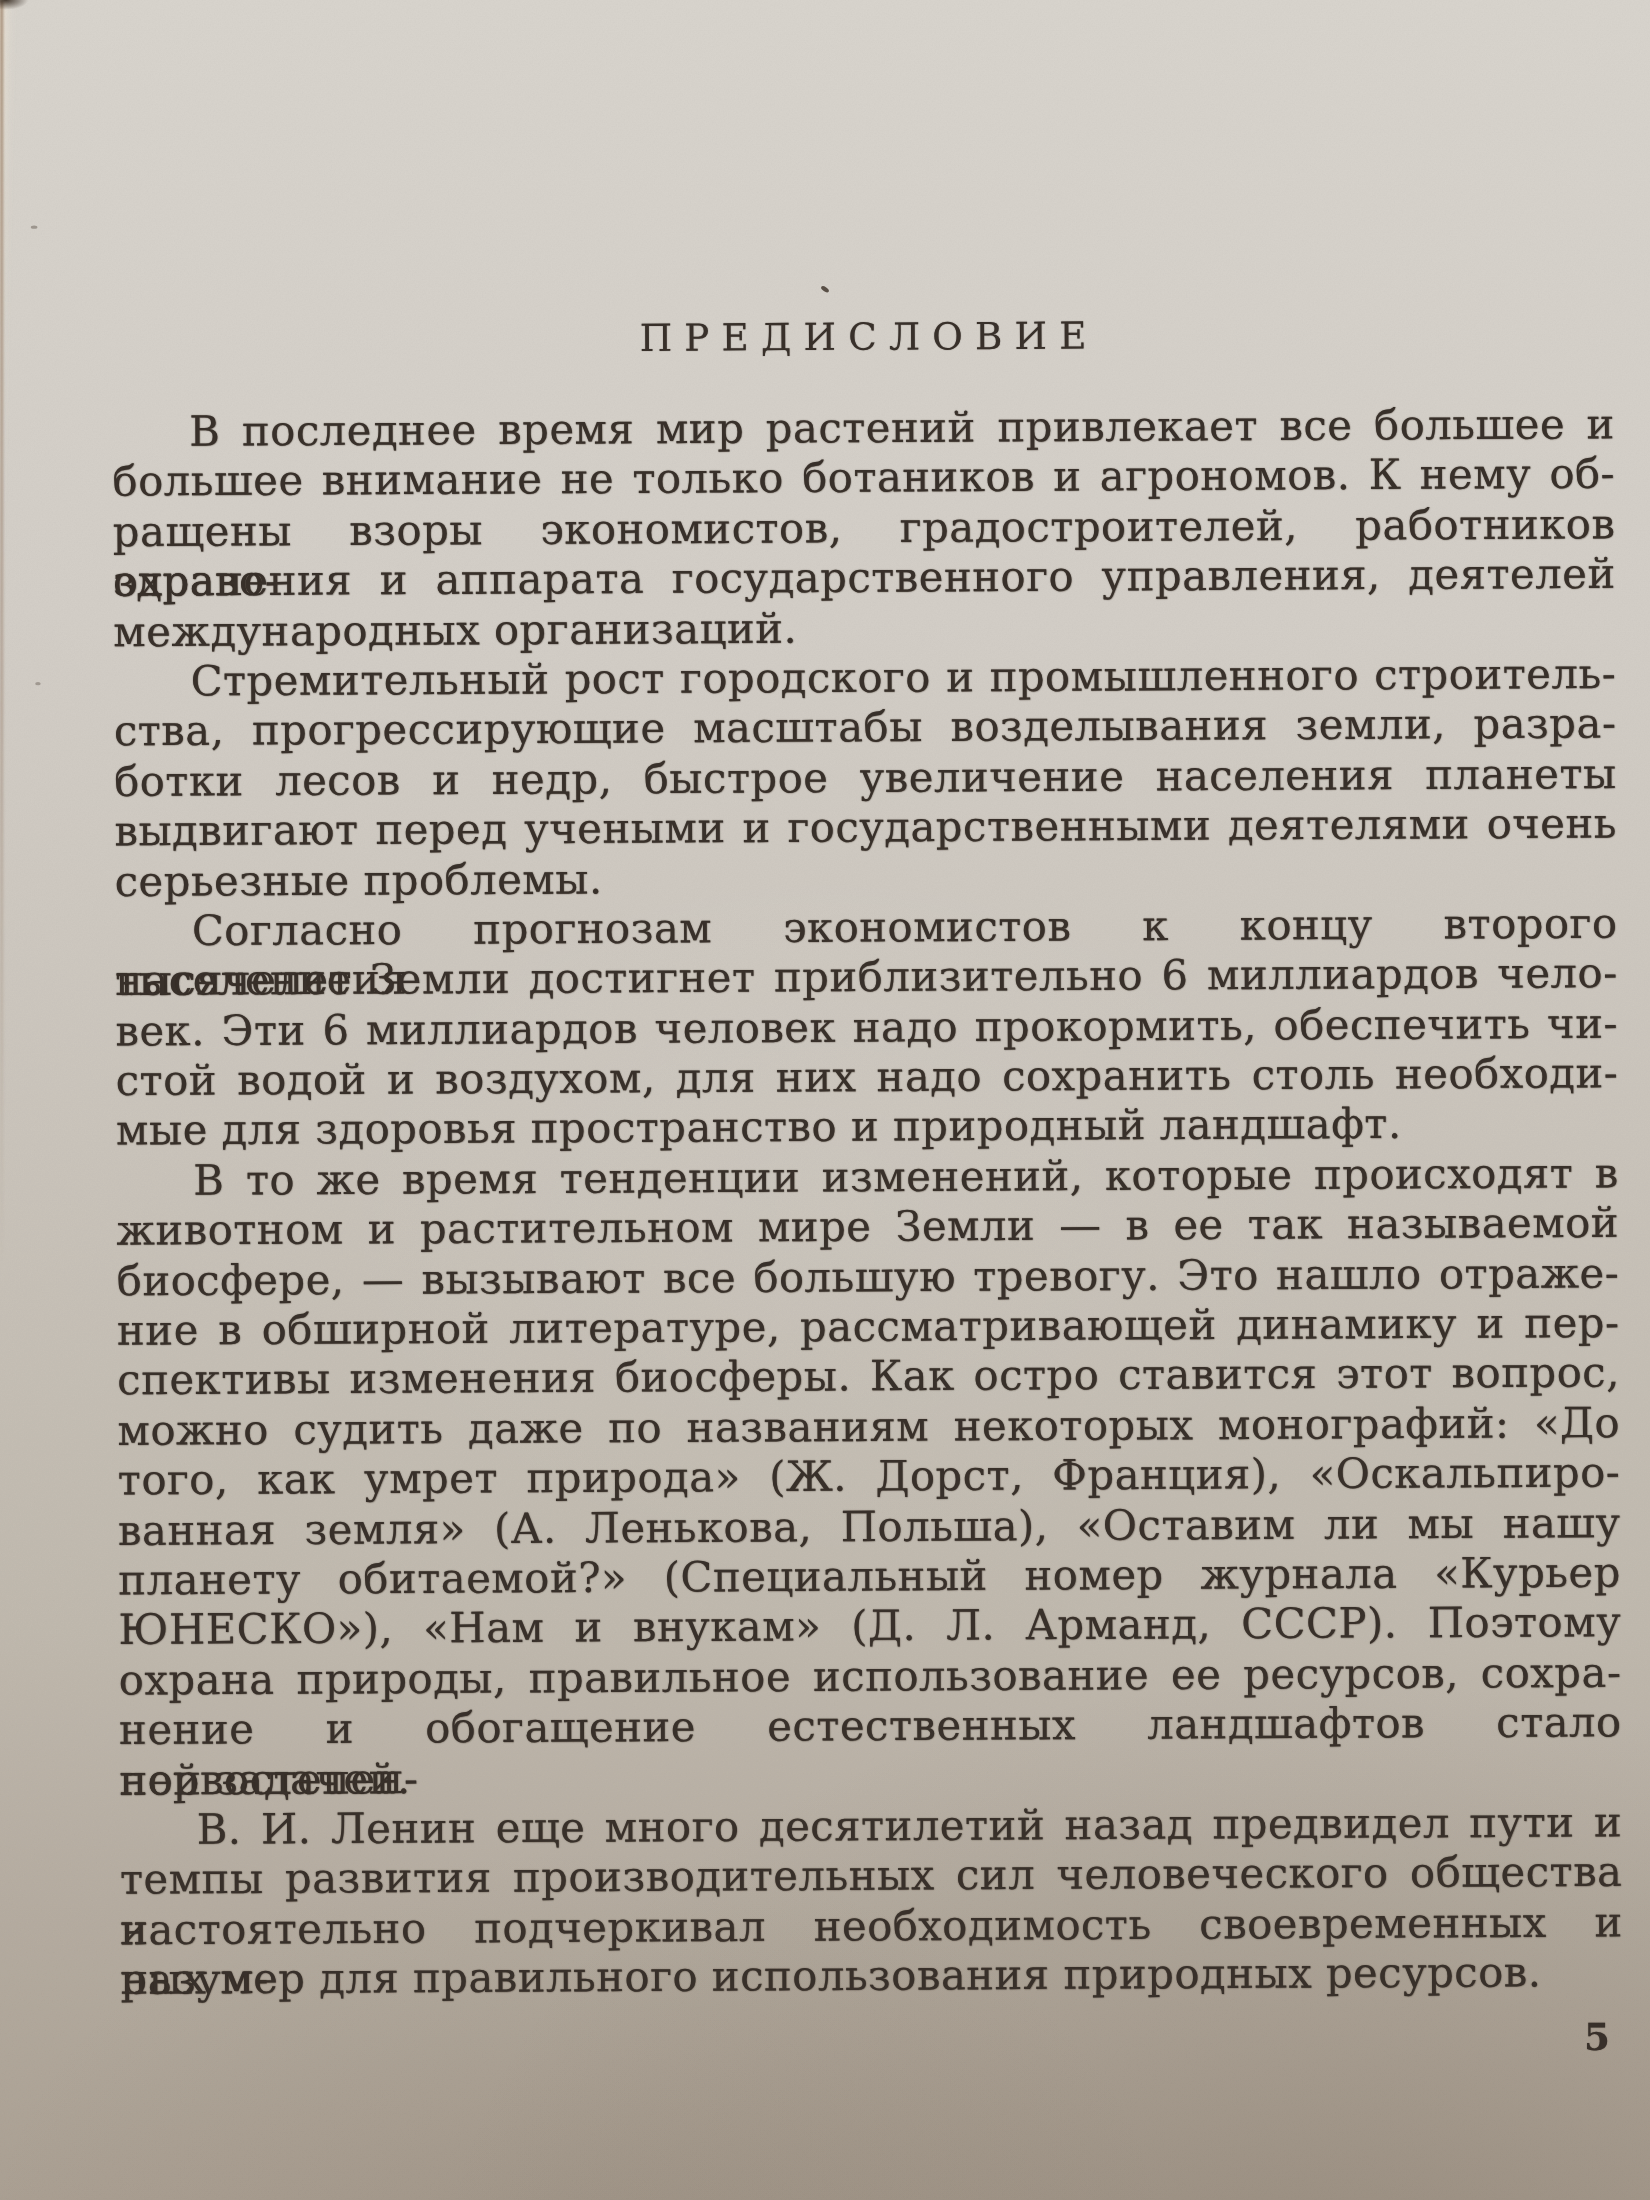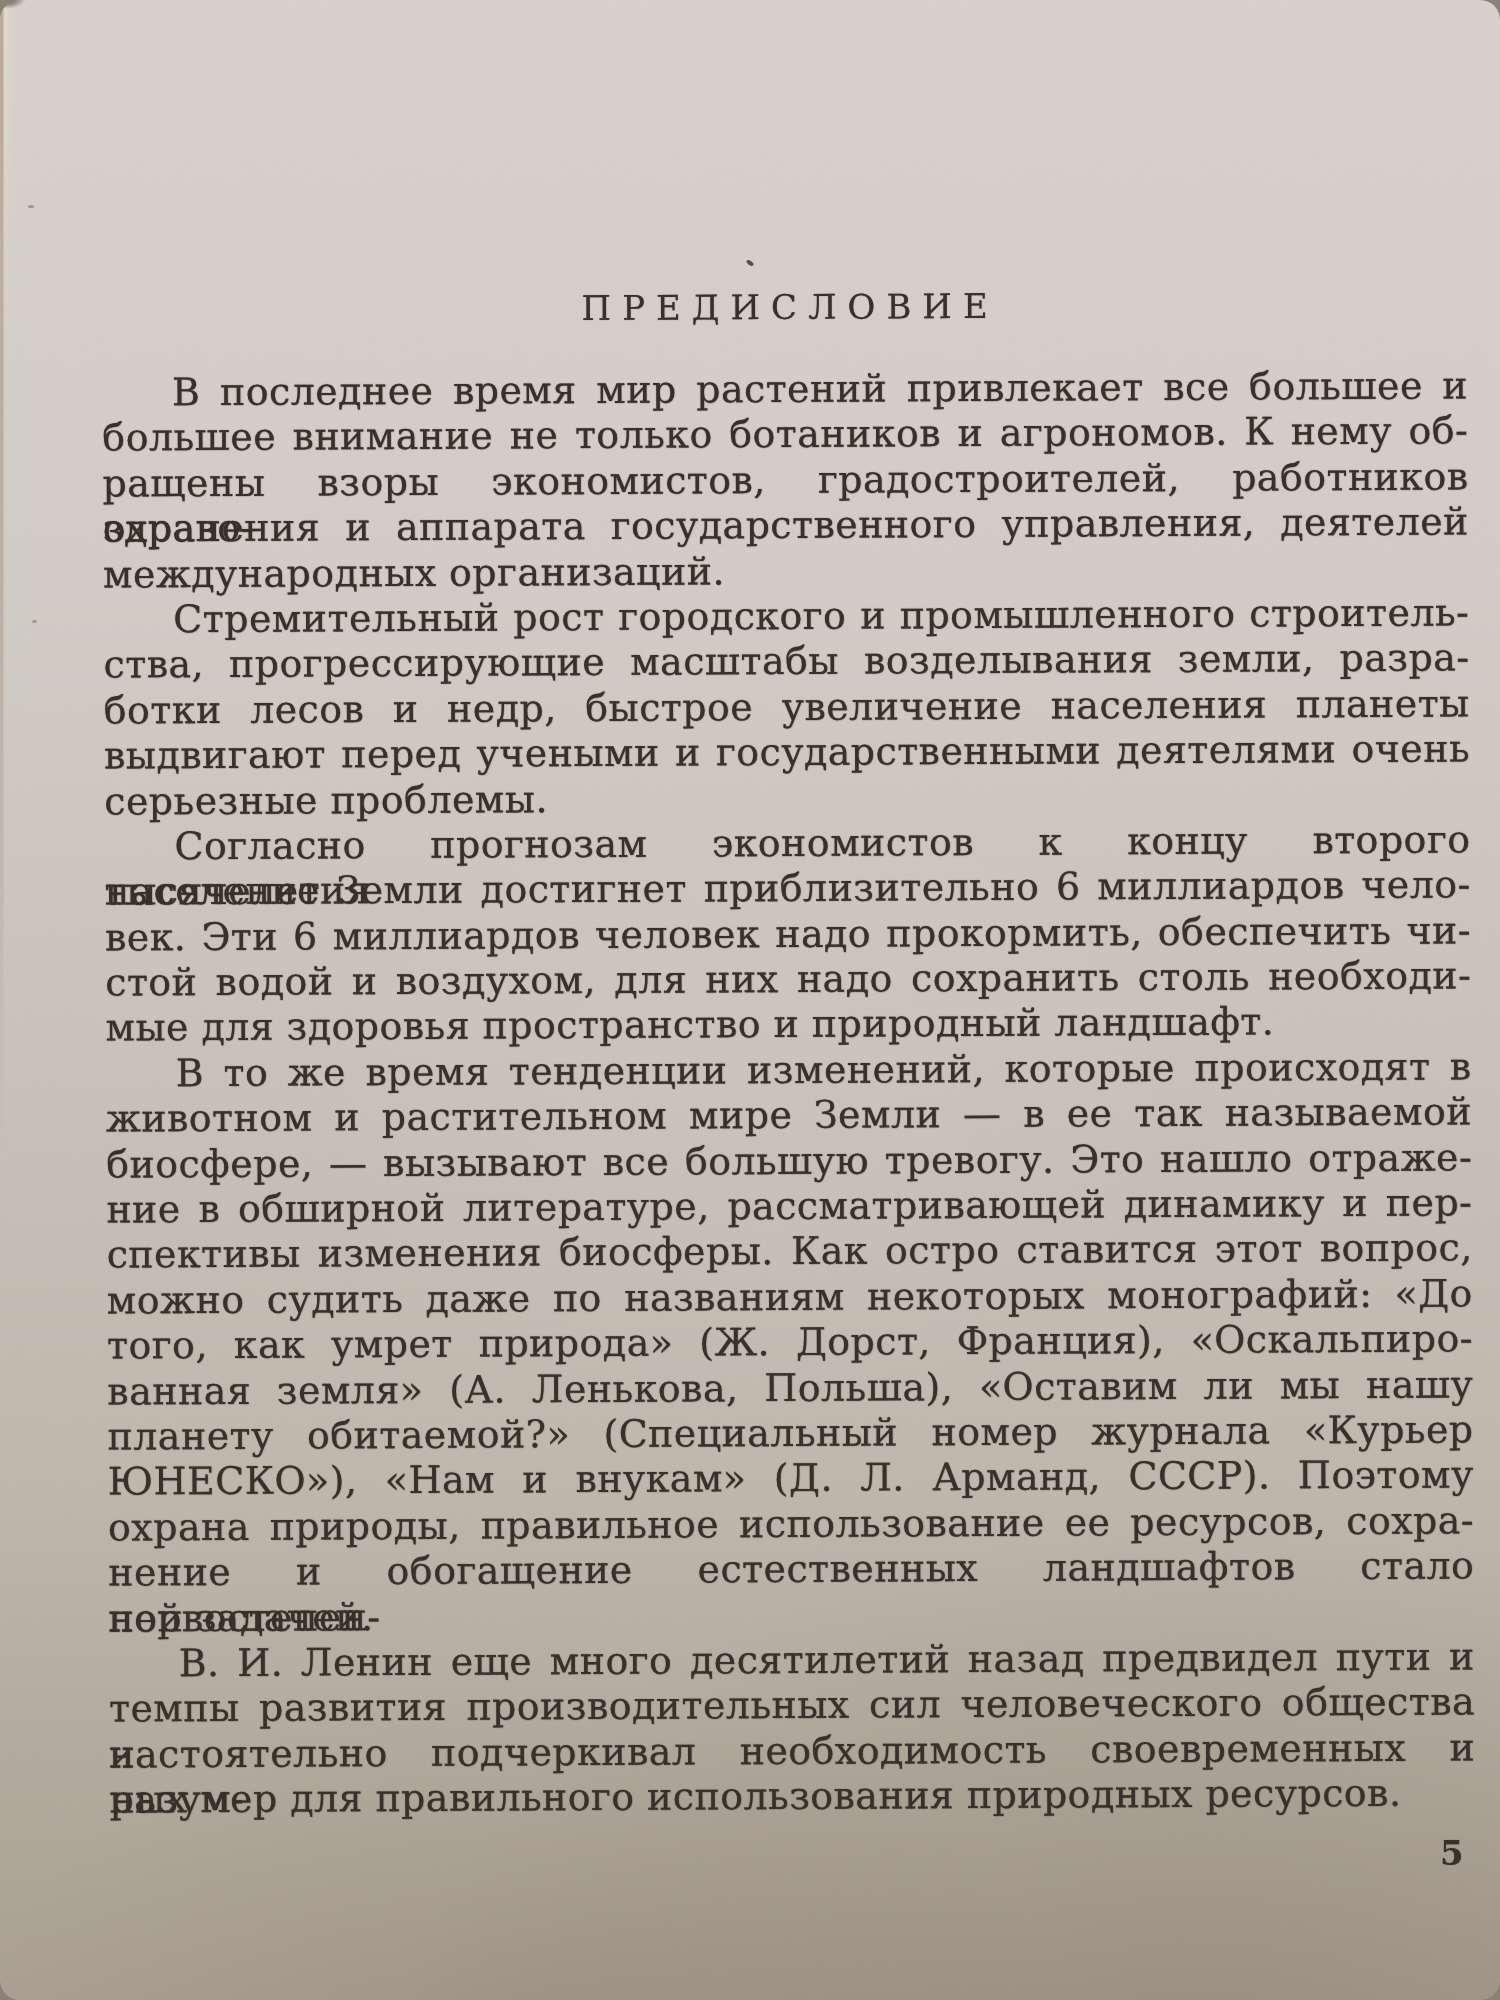--- a/index.html
+++ b/index.html
@@ -21,21 +21,20 @@
       radial-gradient(ellipse 900px 600px at 35% 102%, rgba(100,88,72,0.14), rgba(100,88,72,0) 60%),
       radial-gradient(ellipse 700px 500px at 50% 55%, rgba(255,255,255,0.05), rgba(255,255,255,0) 70%),
       linear-gradient(180deg,
         var(--paper-top, #d8d4cd) 0%,
         #d3cec7 28%,
         var(--paper-mid, #cac4bb) 52%,
         #c0b9ae 74%,
         var(--paper-bottom, #aba093) 100%);
     font-family: "DejaVu Serif", "Liberation Serif", serif;
     color: var(--ink, #38302a);
-    border-radius: 20px;
   }
 
   
   .edge-wedge {
     position: absolute;
     left: -40px;
     top: -20px;
     width: 50px;
     height: 2060px;
     background: linear-gradient(90deg,

